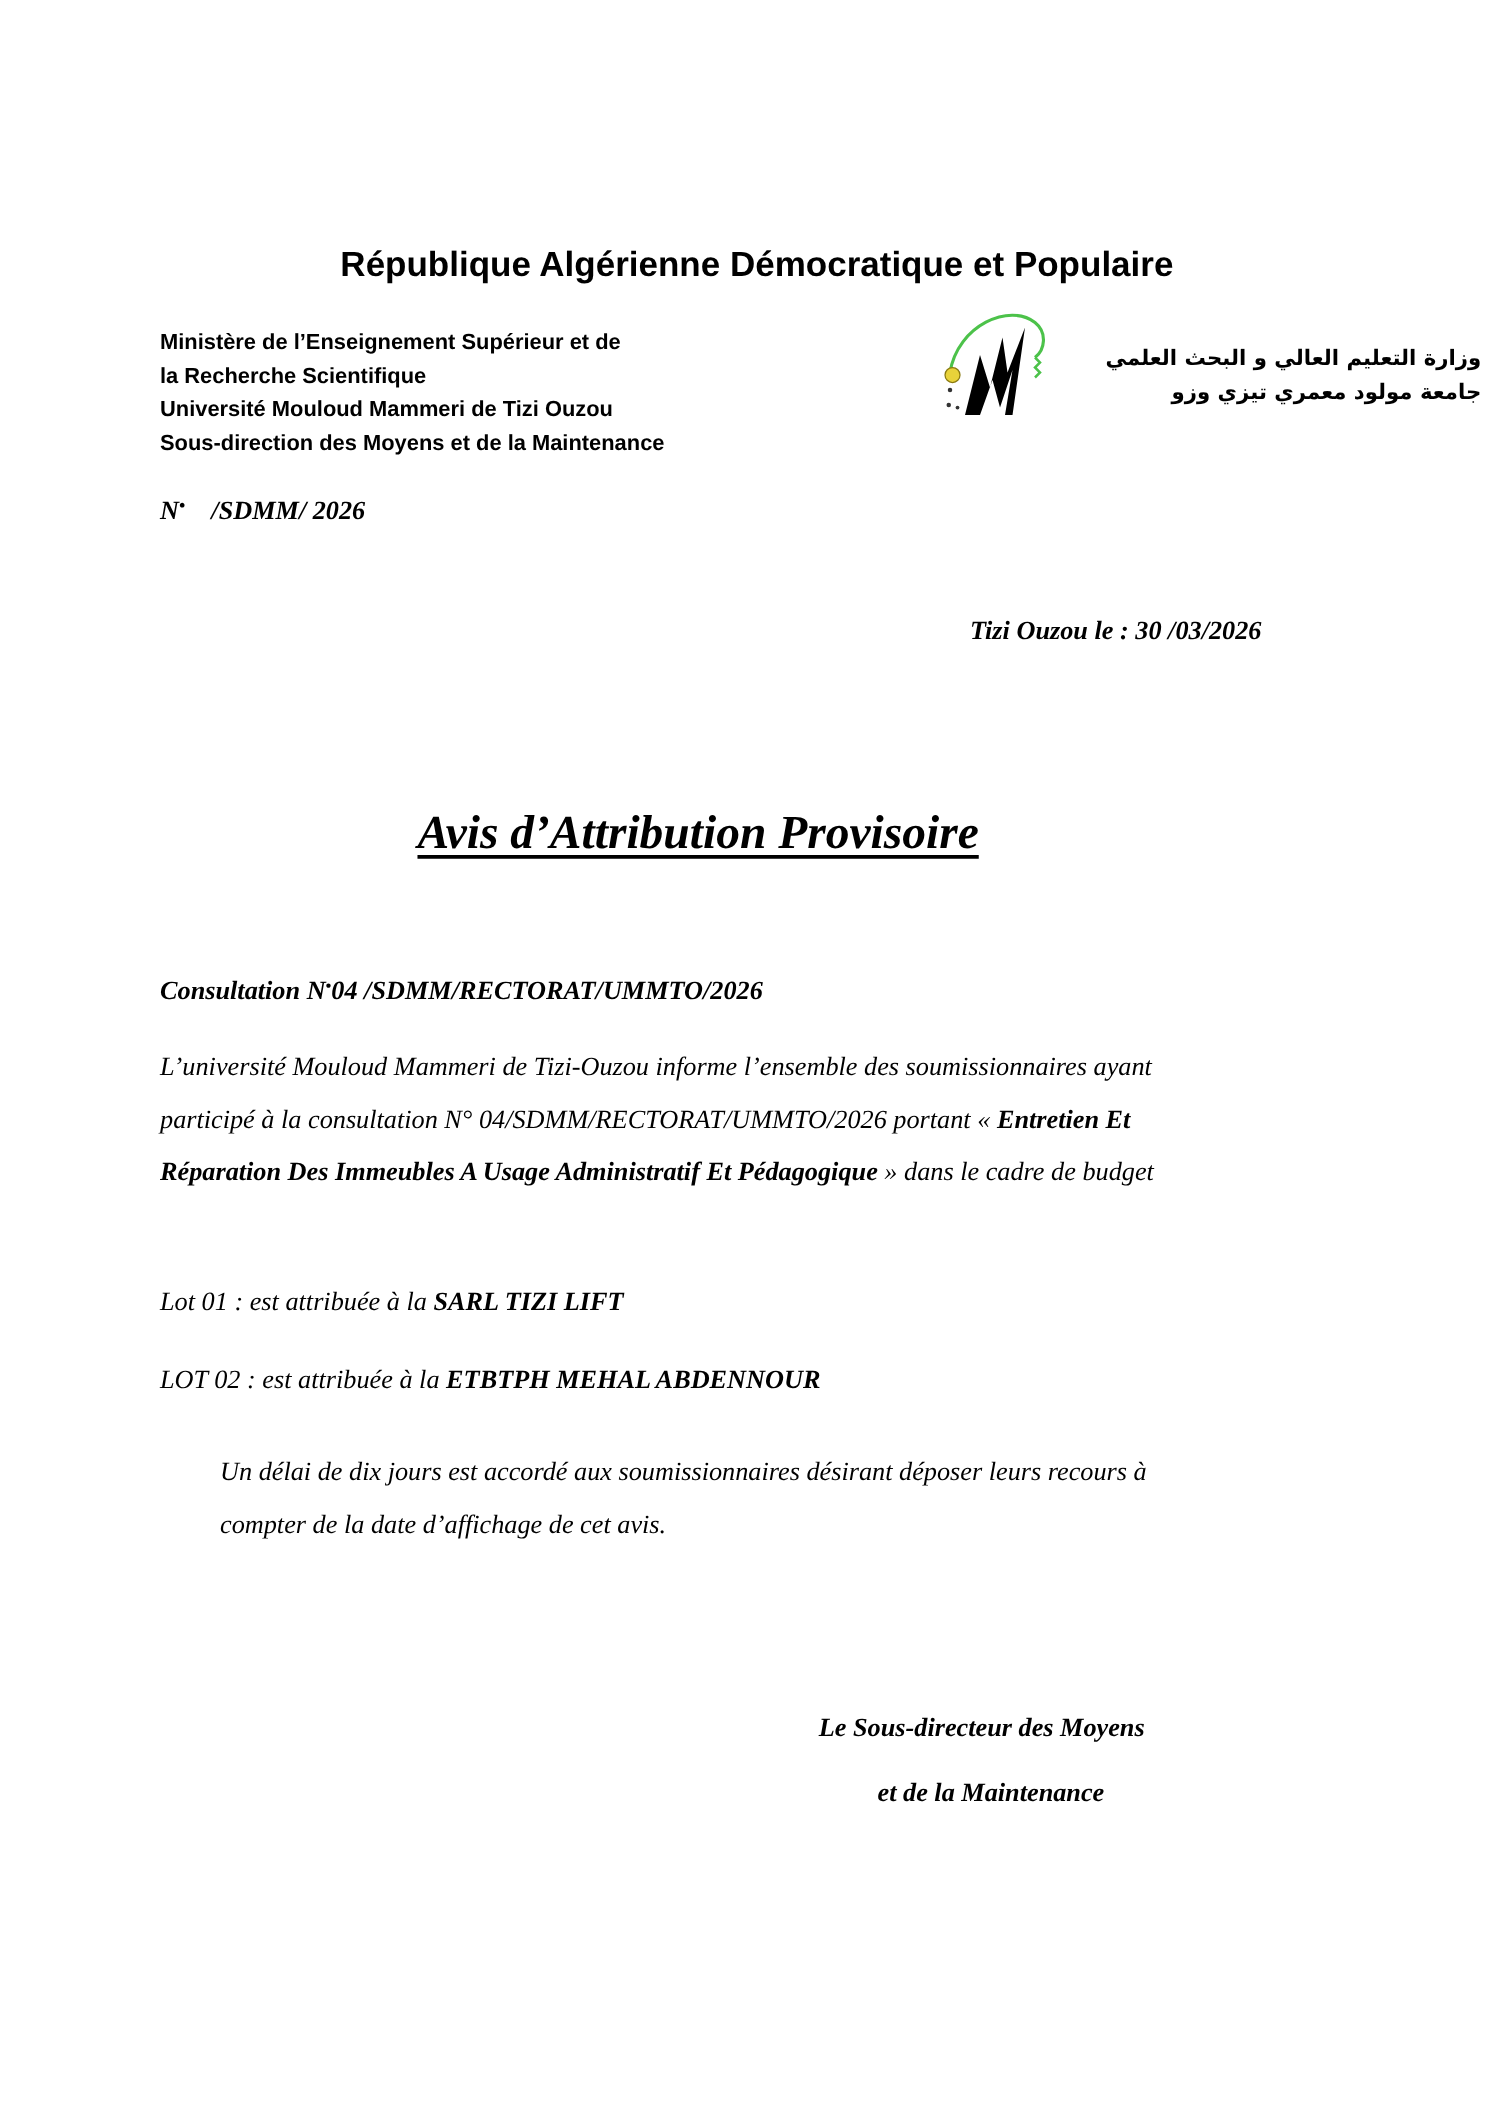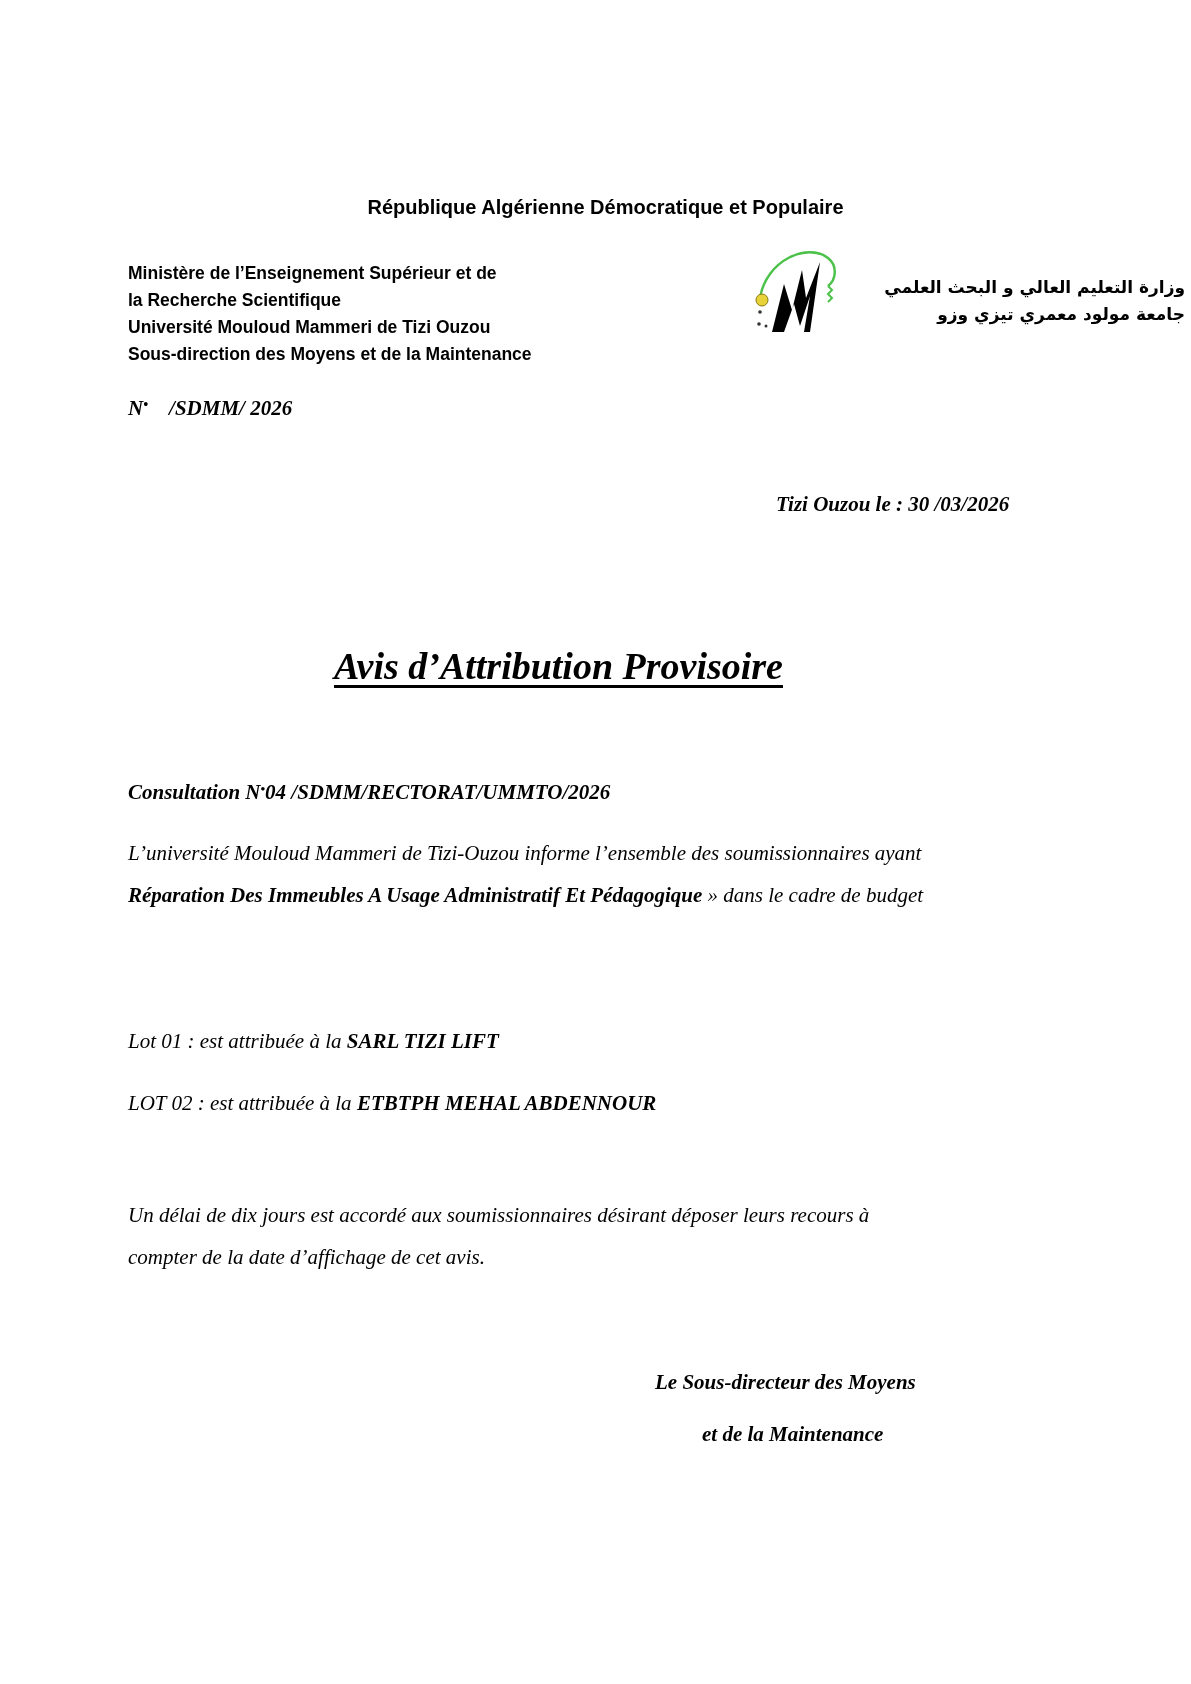--- a/index.html
+++ b/index.html
@@ -15,21 +15,21 @@
       color: #000000;
     }
     .abs { position: absolute; }
 
     .republic {
       left: 0; width: 1191px;
       top: 196px;
       text-align: center;
       font-family: "Liberation Sans", sans-serif;
       font-weight: bold;
-      font-size: 20px;
+      font-size: 28px;
       letter-spacing: 0px;
       padding-left: 20px;
       box-sizing: border-box;
     }
 
     .fr-block {
       left: 128px;
       top: 260px;
       font-family: "Liberation Sans", sans-serif;
       font-weight: bold;
@@ -109,21 +109,21 @@
       font-style: italic;
       font-size: 21px;
       line-height: 42px;
     }
     .para b { font-weight: bold; }
     .para .line { white-space: nowrap; display: block; }
 
     .p1 { top: 832px; }
     .lot1 { top: 1020px; }
     .lot2 { top: 1082px; }
-    .p3 { top: 1194px; }
+    .p3 { top: 1156px; margin-left: 48px; }
 
     .sig {
       font-family: "Liberation Serif", serif;
       font-weight: bold;
       font-style: italic;
       font-size: 21px;
       white-space: nowrap;
     }
     .sig1 { left: 655px; top: 1370px; }
     .sig2 { left: 702px; top: 1422px; }
@@ -161,20 +161,21 @@
 <div class="abs ref"><span>N</span><span class="bullet">•</span><span>    /SDMM/ 2026</span></div>
 
 <div class="abs date">Tizi Ouzou le : 30 /03/2026</div>
 
 <div class="abs title">Avis d’Attribution Provisoire</div>
 
 <div class="abs consult"><span>Consultation N</span><span class="bullet">•</span><span>04 /SDMM/RECTORAT/UMMTO/2026</span></div>
 
 <div class="abs para p1">
   <span class="line">L’université Mouloud Mammeri de Tizi-Ouzou informe l’ensemble des soumissionnaires ayant</span>
+  <span class="line"><span>participé à la consultation N° 04/SDMM/RECTORAT/UMMTO/2026 portant « </span><b>Entretien Et</b></span>
   <span class="line"><b>Réparation Des Immeubles A Usage Administratif Et Pédagogique</b><span> » dans le cadre de budget</span></span>
 </div>
 
 <div class="abs para lot1">
     <span class="line"><span>Lot 01 :  est attribuée à la </span><b>SARL TIZI LIFT</b></span>
   </div>
 
 <div class="abs para lot2">
     <span class="line"><span>LOT 02 : est attribuée à la </span><b>ETBTPH MEHAL ABDENNOUR</b></span>
   </div>

